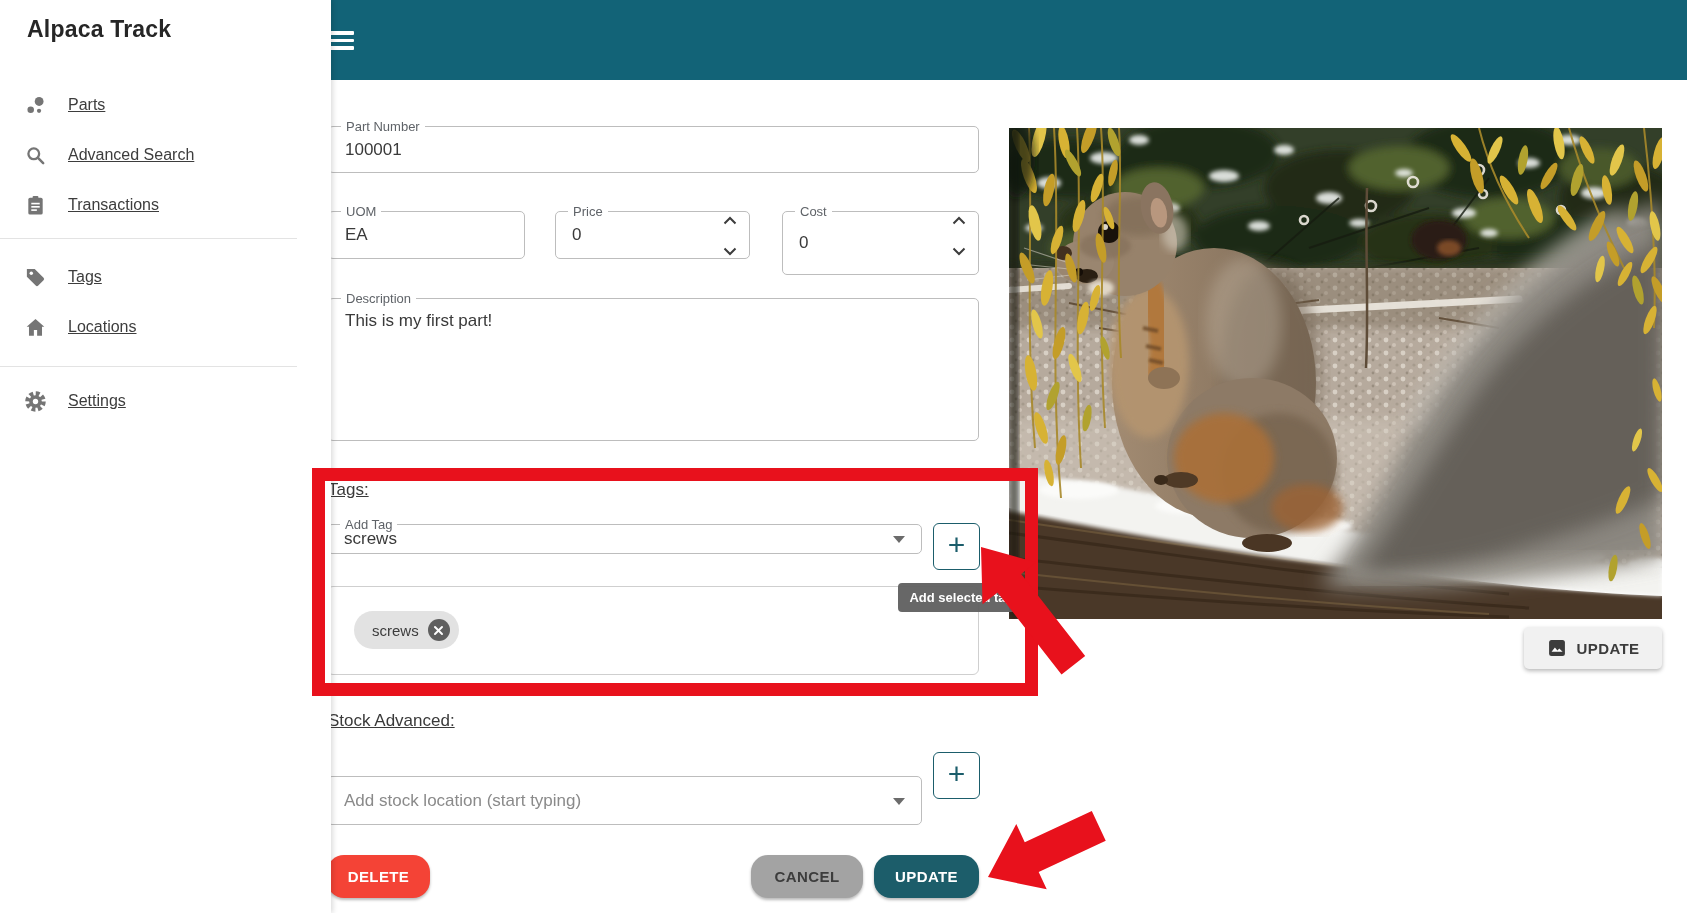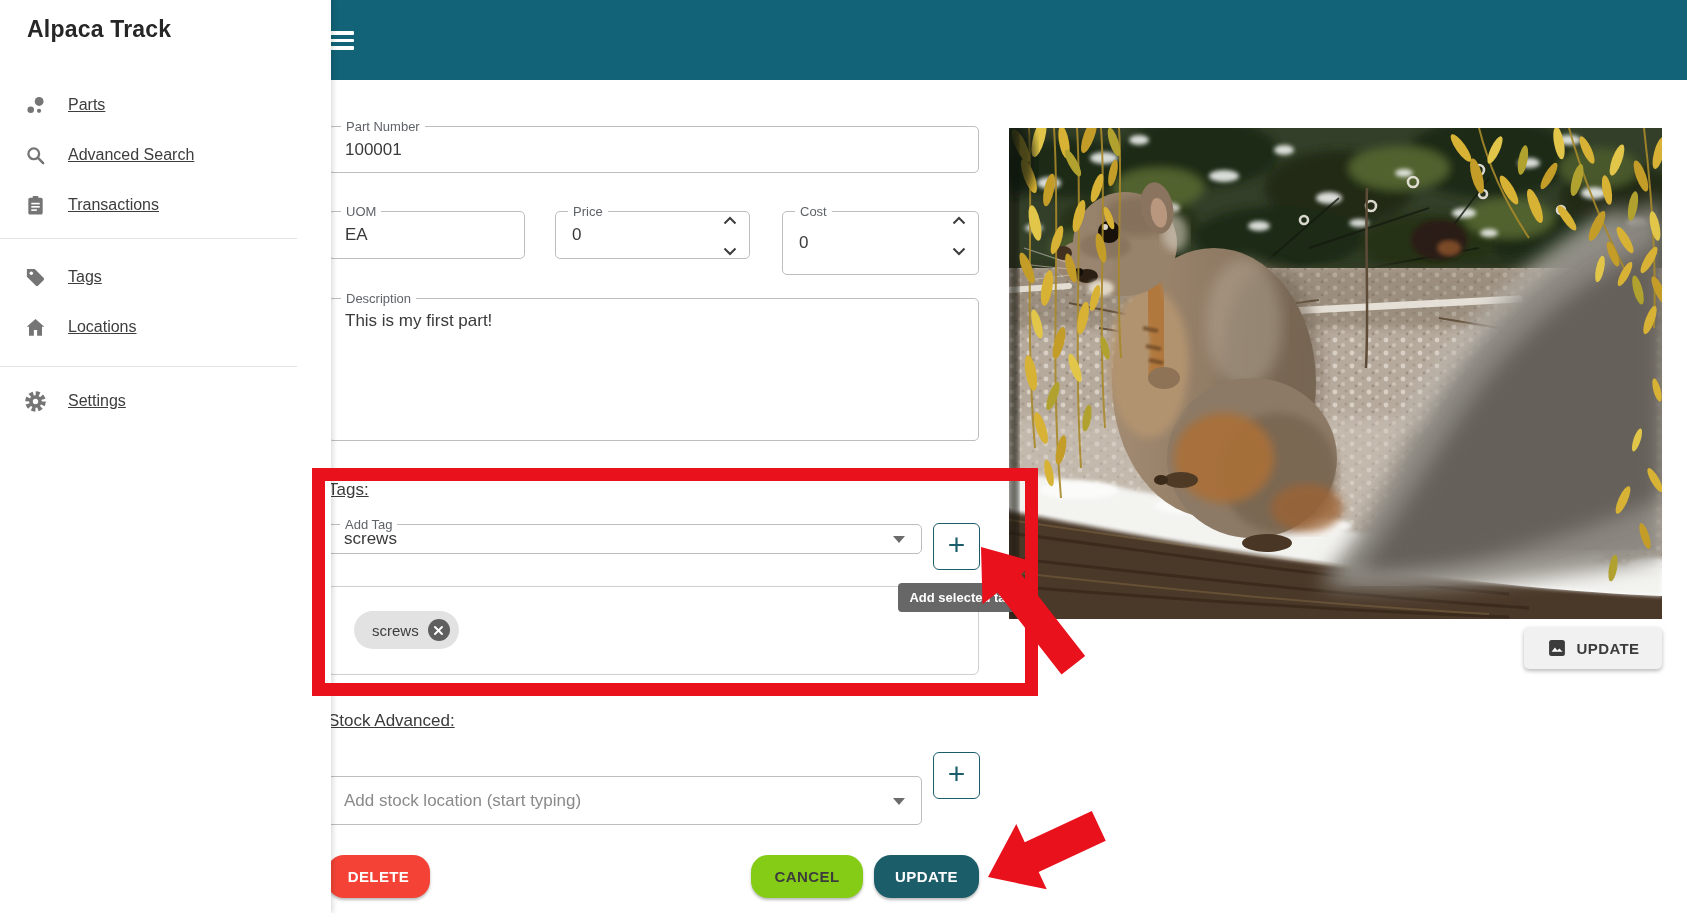--- a/index.html
+++ b/index.html
@@ -63,21 +63,21 @@
              border-radius:6px; background:#fff; }
   .chip { position:absolute; left:26px; top:24px; height:38px; background:#e2e2e2; border-radius:19px;
           display:flex; align-items:center; padding:0 9px 0 18px; font-size:15px; color:#3c3c3c; }
   .chip-x { width:22px; height:22px; margin-left:9px; border-radius:50%; background:#5f5f5f; color:#fff;
             display:flex; align-items:center; justify-content:center; font-size:12px; cursor:pointer; }
 
   .btn { position:absolute; height:43px; border:none; border-radius:17px; font-weight:bold; font-size:15px;
          letter-spacing:.4px; cursor:pointer; box-shadow:0 2px 3px rgba(0,0,0,.28);
          font-family:"Liberation Sans",sans-serif; }
   #btn-delete { left:327px; top:855px; width:103px; background:#f44336; color:#fff; }
-  #btn-cancel { left:751px; top:855px; width:112px; background:#84cc16; color:#3c3c3c; }
+  #btn-cancel { left:751px; top:855px; width:112px; background:#a3a3a3; color:#3c3c3c; }
   #btn-update { left:874px; top:855px; width:105px; background:#1c5d6a; color:#fff; }
   #btn-imgupdate { left:1524px; top:627px; width:138px; height:42px; position:absolute; border:none;
          border-radius:5px; background:#f1f1f1; color:#3c3c3c; font-weight:bold; font-size:15px;
          letter-spacing:.4px; cursor:pointer; box-shadow:0 2px 4px rgba(0,0,0,.28);
          display:flex; align-items:center; justify-content:center; gap:10px;
          font-family:"Liberation Sans",sans-serif; }
 
   
   .photo { position:absolute; left:1009px; top:128px; width:653px; height:491px; z-index:1; overflow:hidden; }
 

